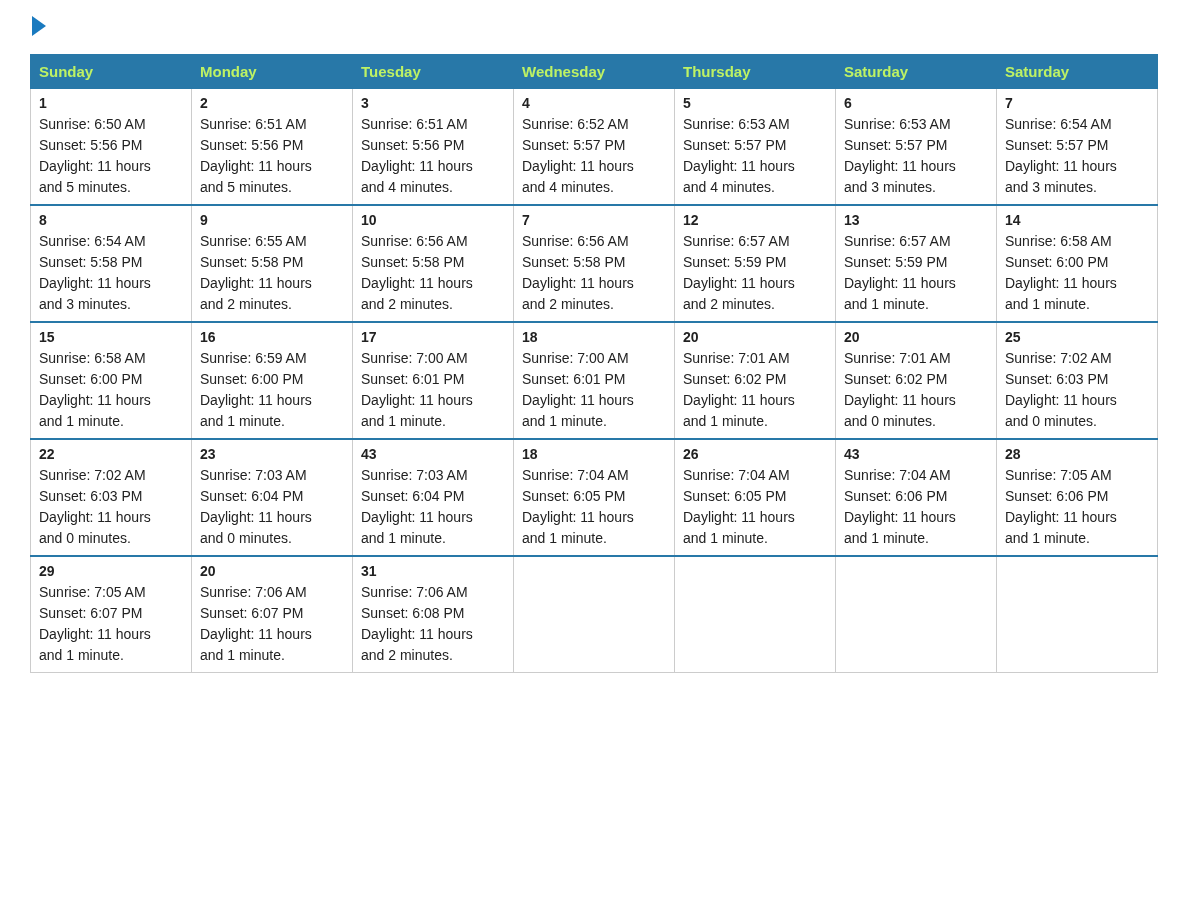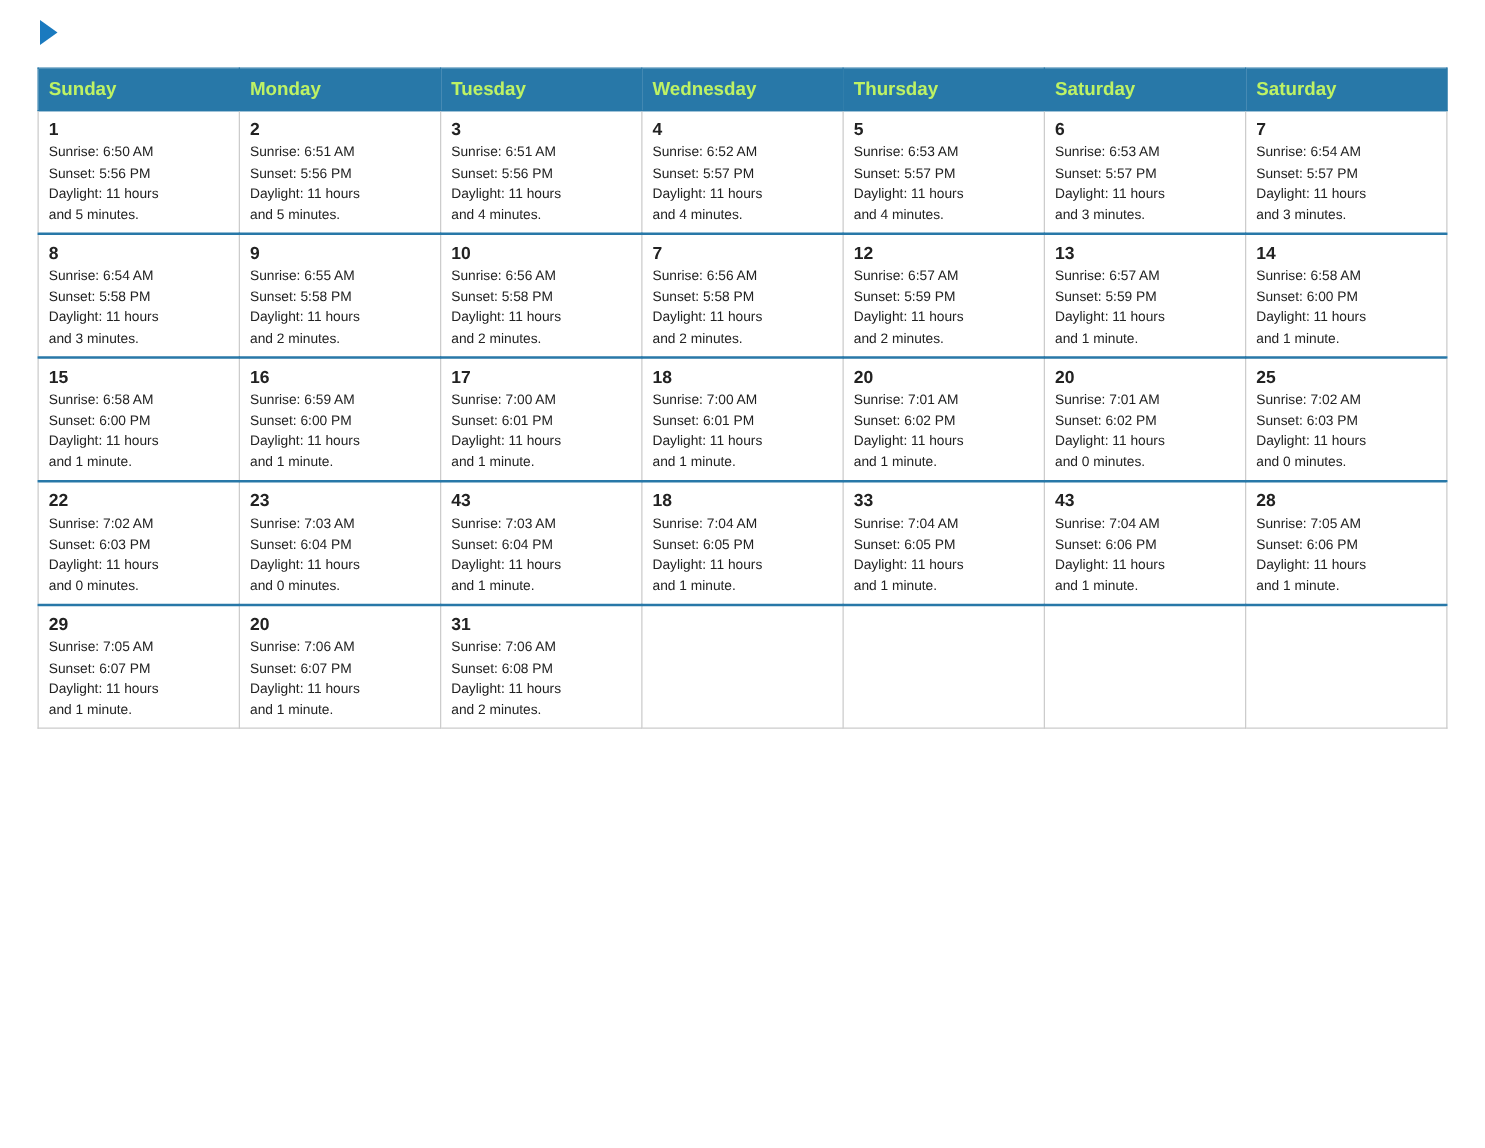--- a/index.html
+++ b/index.html
@@ -81,21 +81,21 @@
       width: 14.28%;
       min-height: 100px;
     }
     .day-number {
       font-size: 14px;
       font-weight: bold;
       margin-bottom: 3px;
       display: block;
     }
     .day-info {
-      font-size: 11px;
+      font-size: 14px;
       line-height: 1.5;
     }
     tbody tr {
       border-bottom: 2px solid #2878a8;
     }
     tbody tr:last-child {
       border-bottom: 1px solid #ccc;
       padding-left: 20px;
     }
     .empty-cell {
@@ -235,21 +235,21 @@
         </td>
         <td>
           <span class="day-number">43</span>
           <div class="day-info">Sunrise: 7:03 AM<br>Sunset: 6:04 PM<br>Daylight: 11 hours<br>and 1 minute.</div>
         </td>
         <td>
           <span class="day-number">18</span>
           <div class="day-info">Sunrise: 7:04 AM<br>Sunset: 6:05 PM<br>Daylight: 11 hours<br>and 1 minute.</div>
         </td>
         <td>
-          <span class="day-number">33</span>
+          <span class="day-number">26</span>
           <div class="day-info">Sunrise: 7:04 AM<br>Sunset: 6:05 PM<br>Daylight: 11 hours<br>and 1 minute.</div>
         </td>
         <td>
           <span class="day-number">43</span>
           <div class="day-info">Sunrise: 7:04 AM<br>Sunset: 6:06 PM<br>Daylight: 11 hours<br>and 1 minute.</div>
         </td>
         <td>
           <span class="day-number">28</span>
           <div class="day-info">Sunrise: 7:05 AM<br>Sunset: 6:06 PM<br>Daylight: 11 hours<br>and 1 minute.</div>
         </td>

